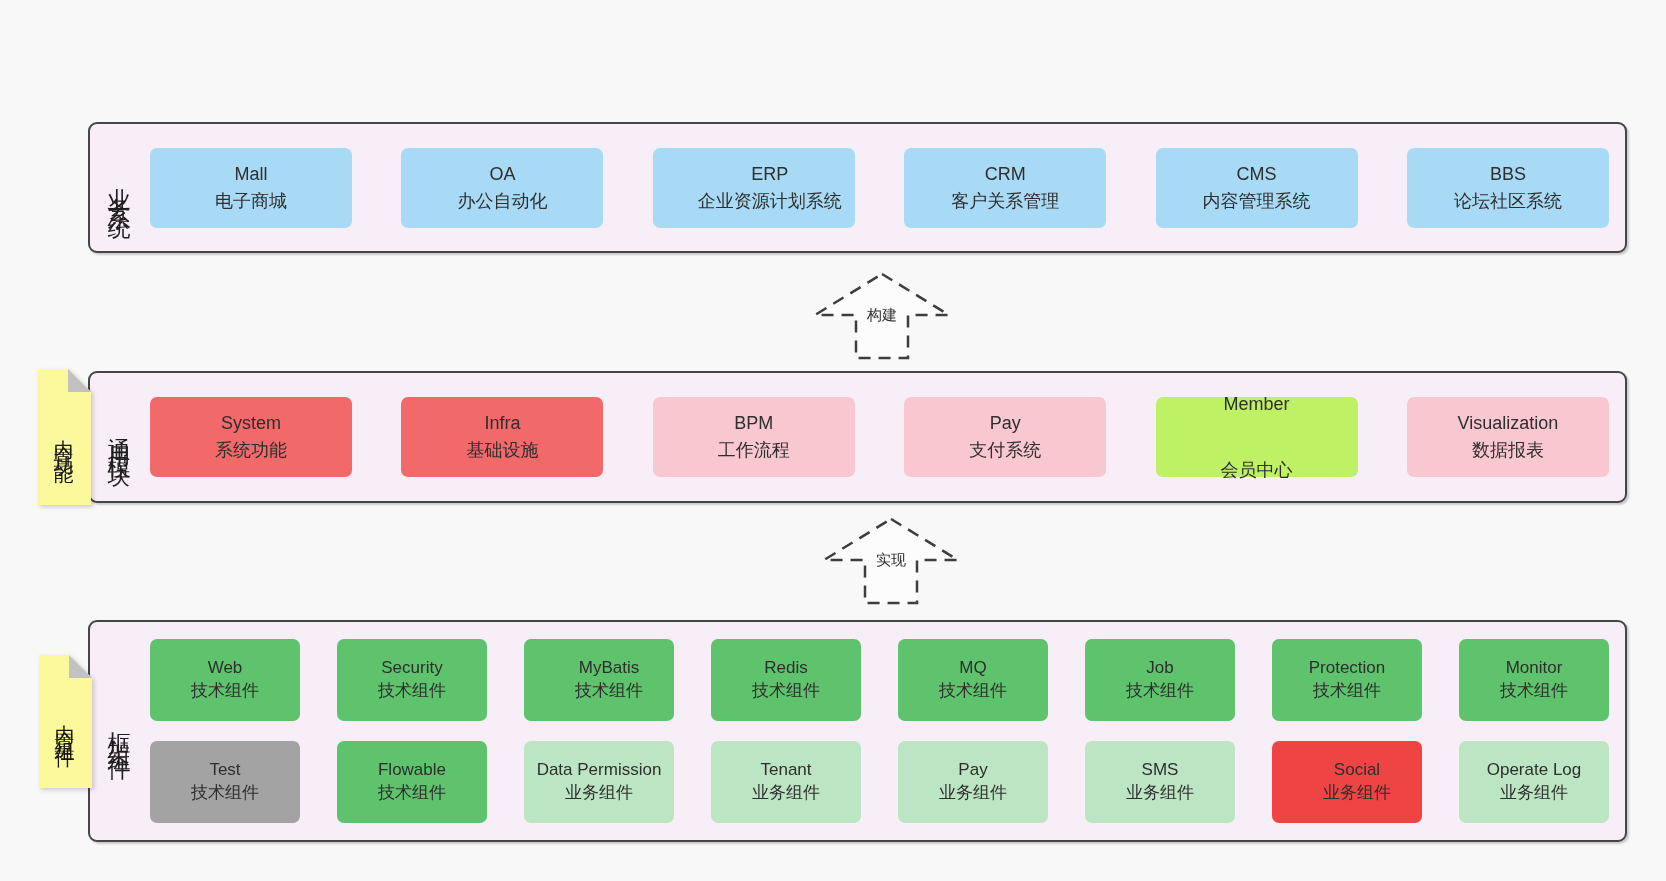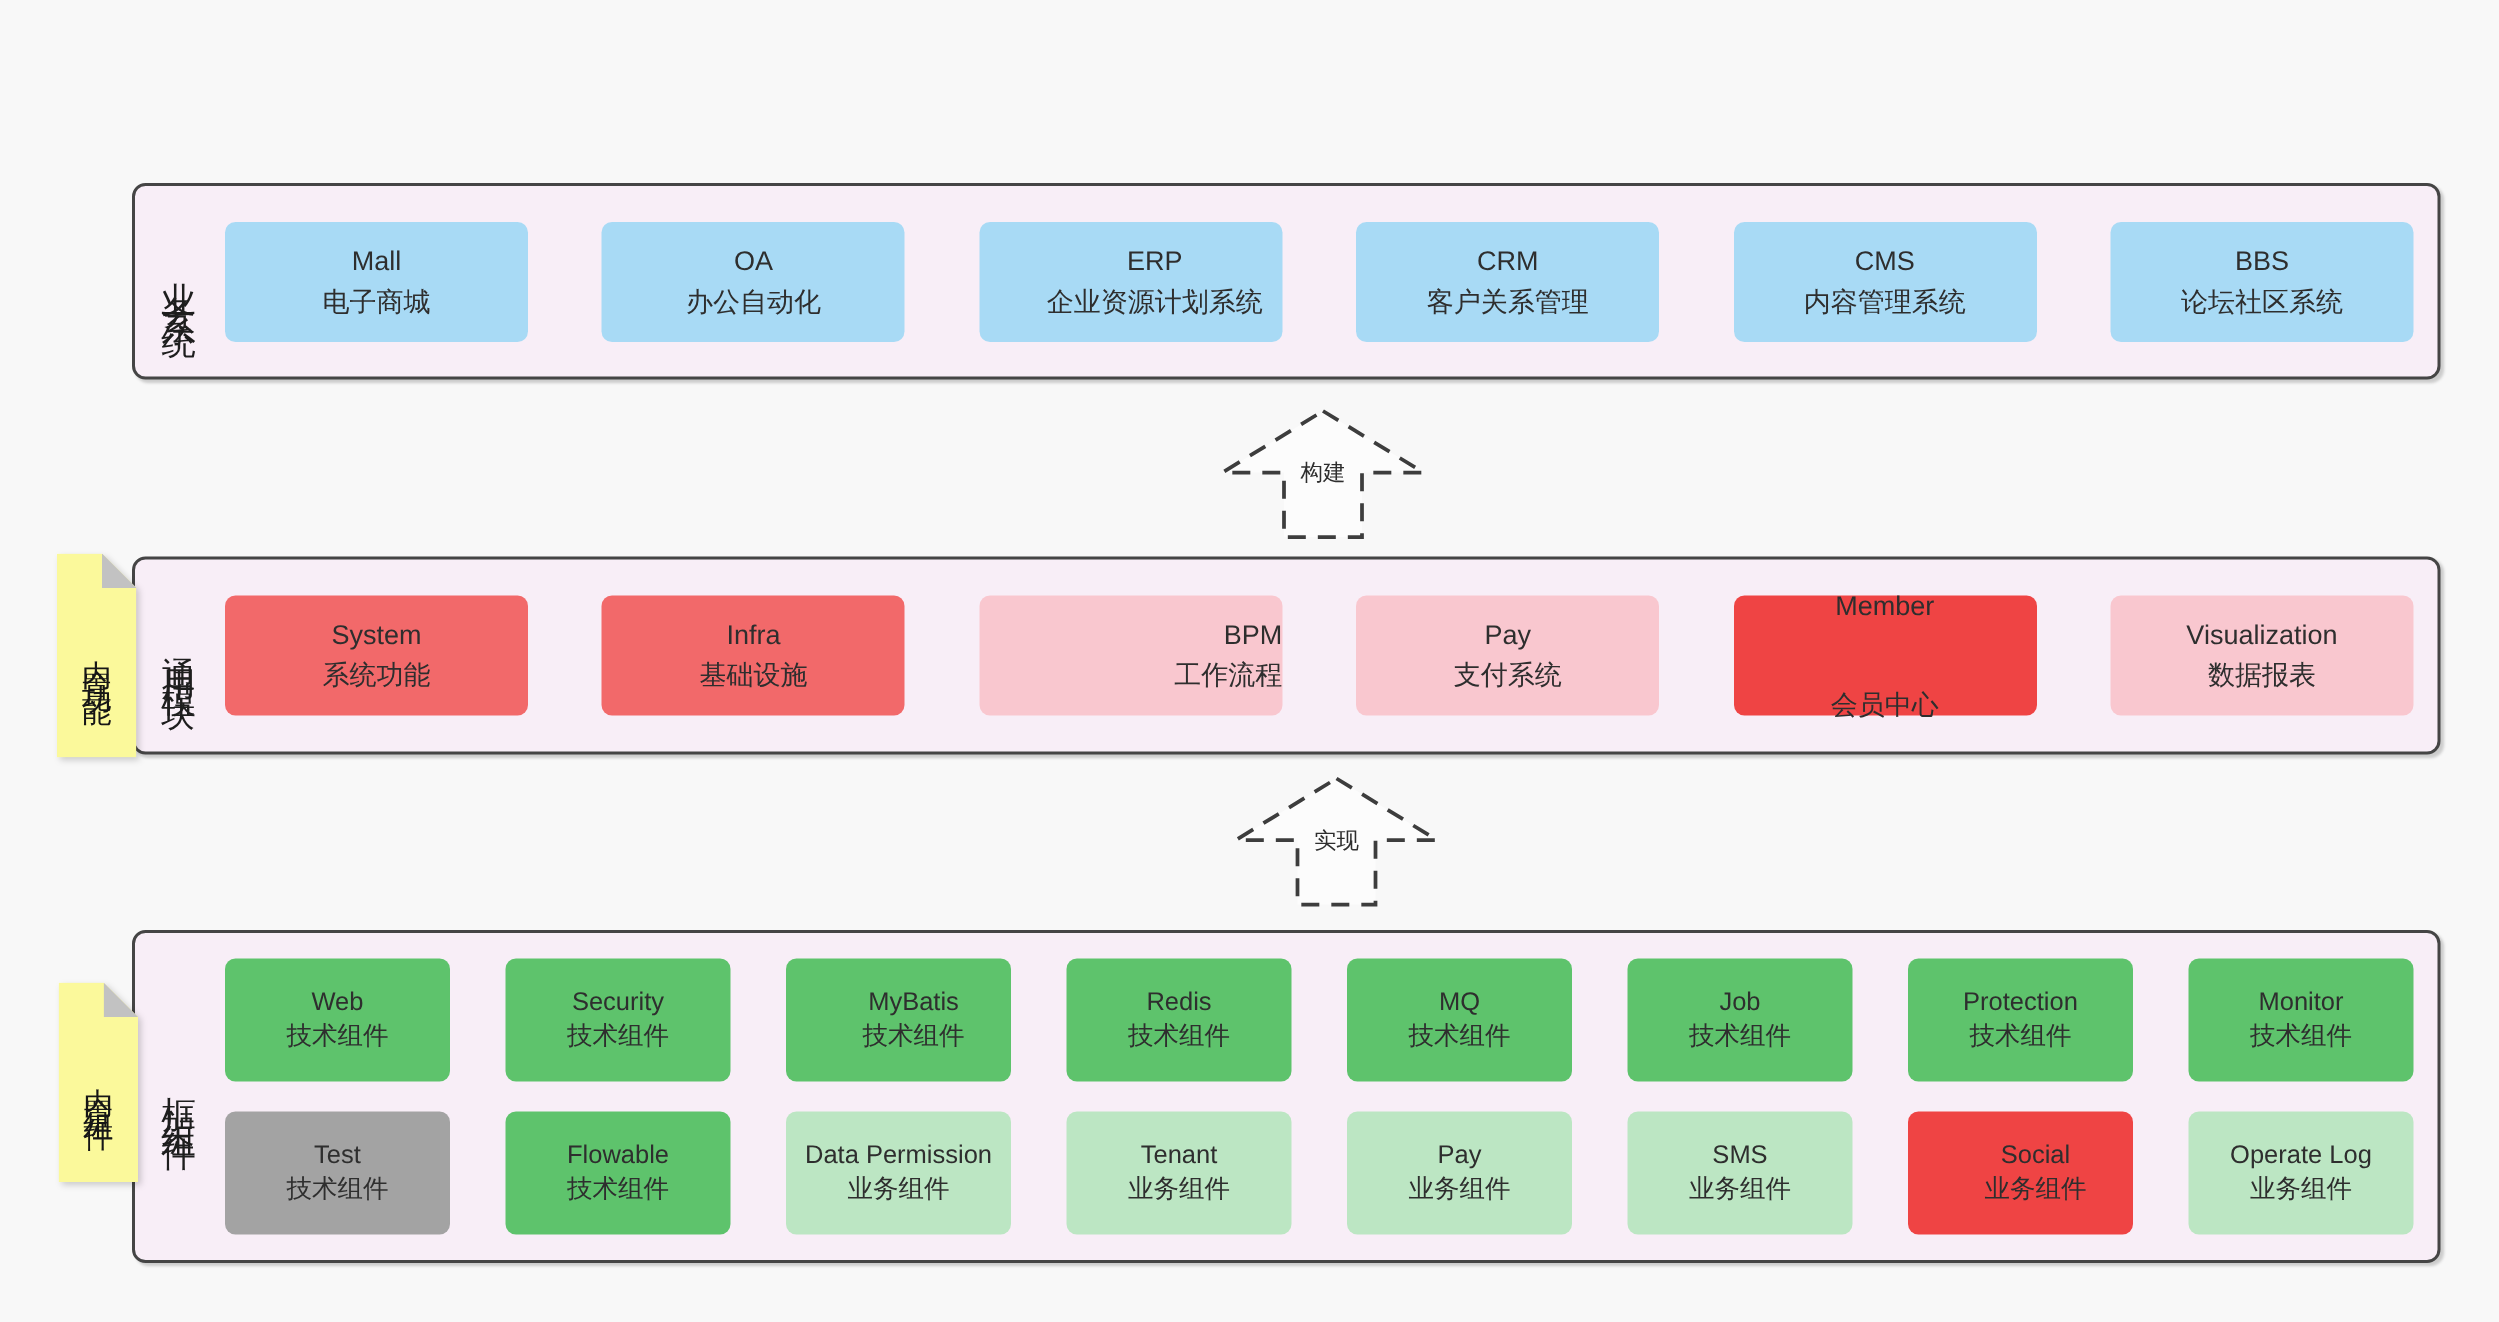--- a/index.html
+++ b/index.html
@@ -124,29 +124,29 @@
     <div class="band-label">通用模块</div>
     <div class="boxes-row" id="modules-boxes">
         <div class="box" style="background: rgb(242, 105, 106);">
           <div>System</div>
           <div>系统功能</div>
         </div>
         <div class="box" style="background: rgb(242, 105, 106);">
           <div>Infra</div>
           <div>基础设施</div>
         </div>
-        <div class="box" style="background: rgb(249, 199, 207); align-items: flex-end;">
+        <div class="box" style="background: rgb(249, 199, 207);">
           <div>BPM</div>
           <div>工作流程</div>
         </div>
         <div class="box" style="background: rgb(249, 199, 207);">
           <div>Pay</div>
           <div>支付系统</div>
         </div>
-        <div class="box" style="background: #ef4444; gap: 39px;">
+        <div class="box" style="background: #bef264; gap: 39px;">
           <div>Member</div>
           <div>会员中心</div>
         </div>
         <div class="box" style="background: rgb(249, 199, 207);">
           <div>Visualization</div>
           <div>数据报表</div>
         </div>
       </div>
   </section>
 

